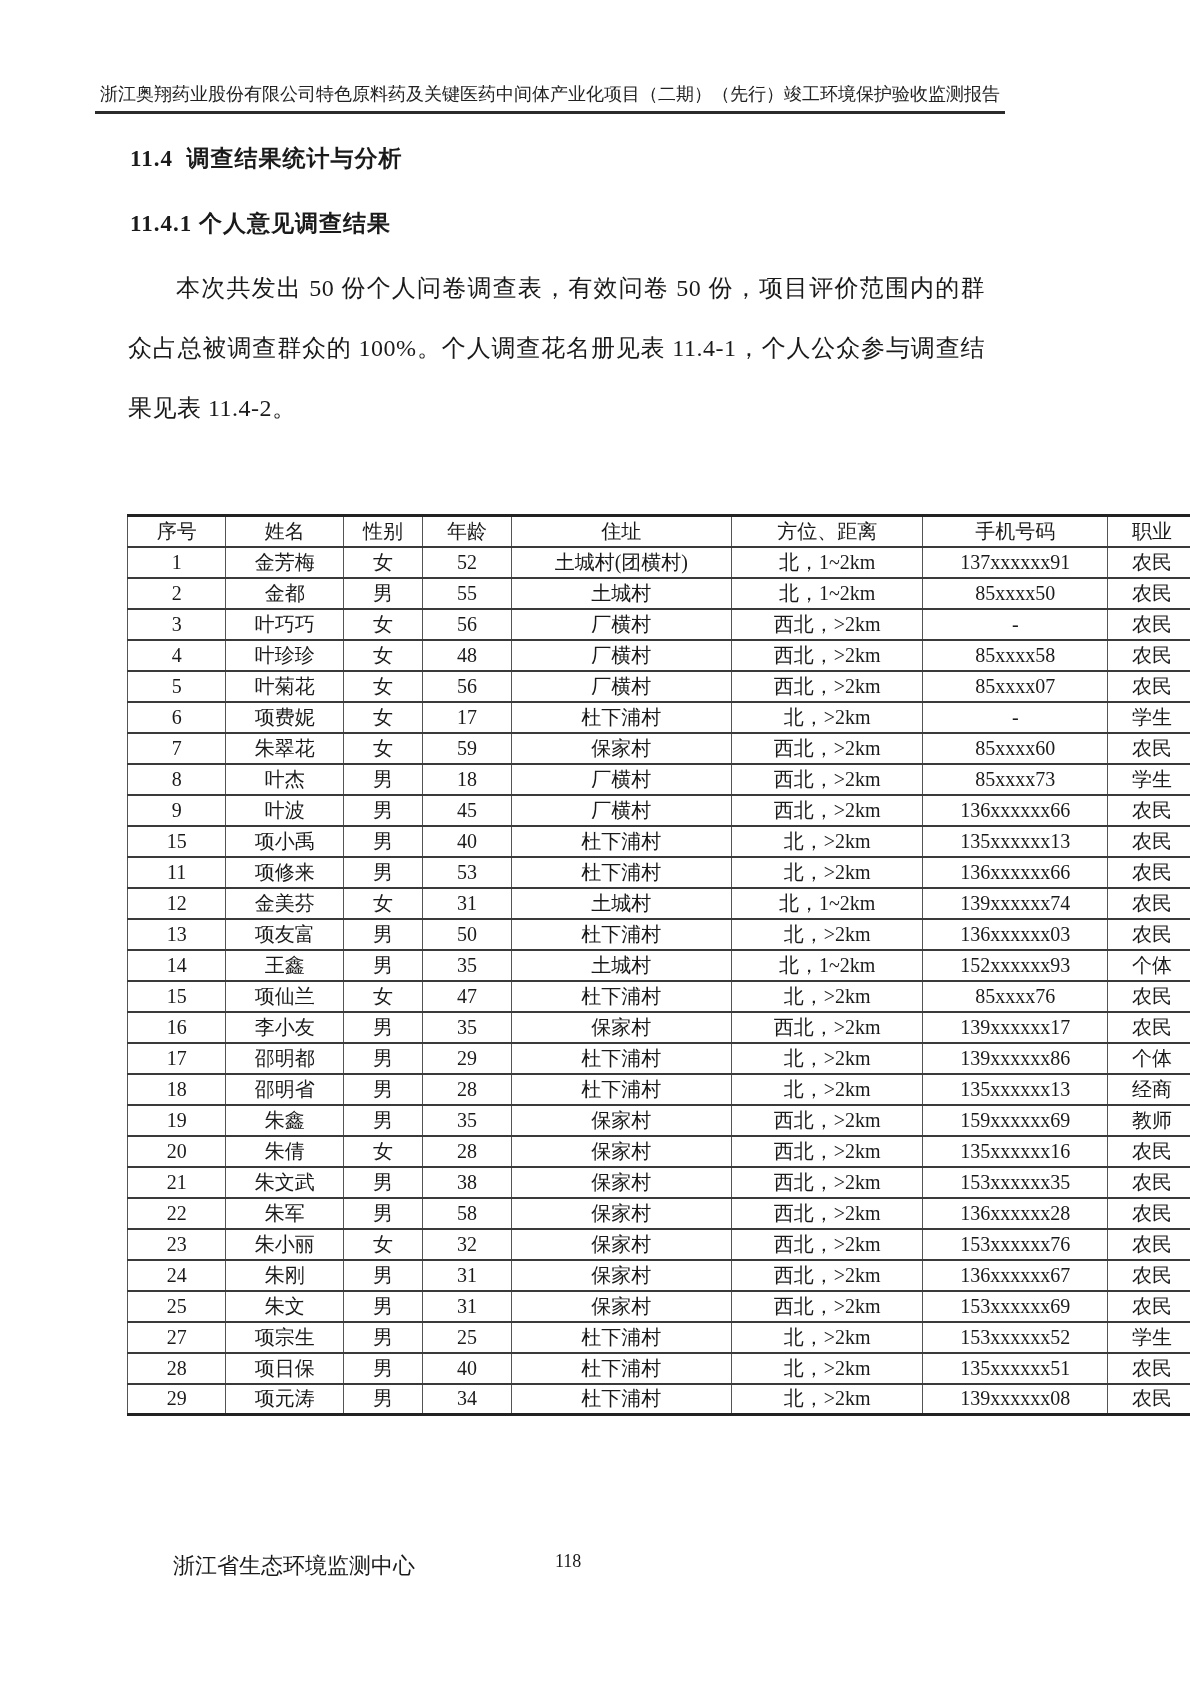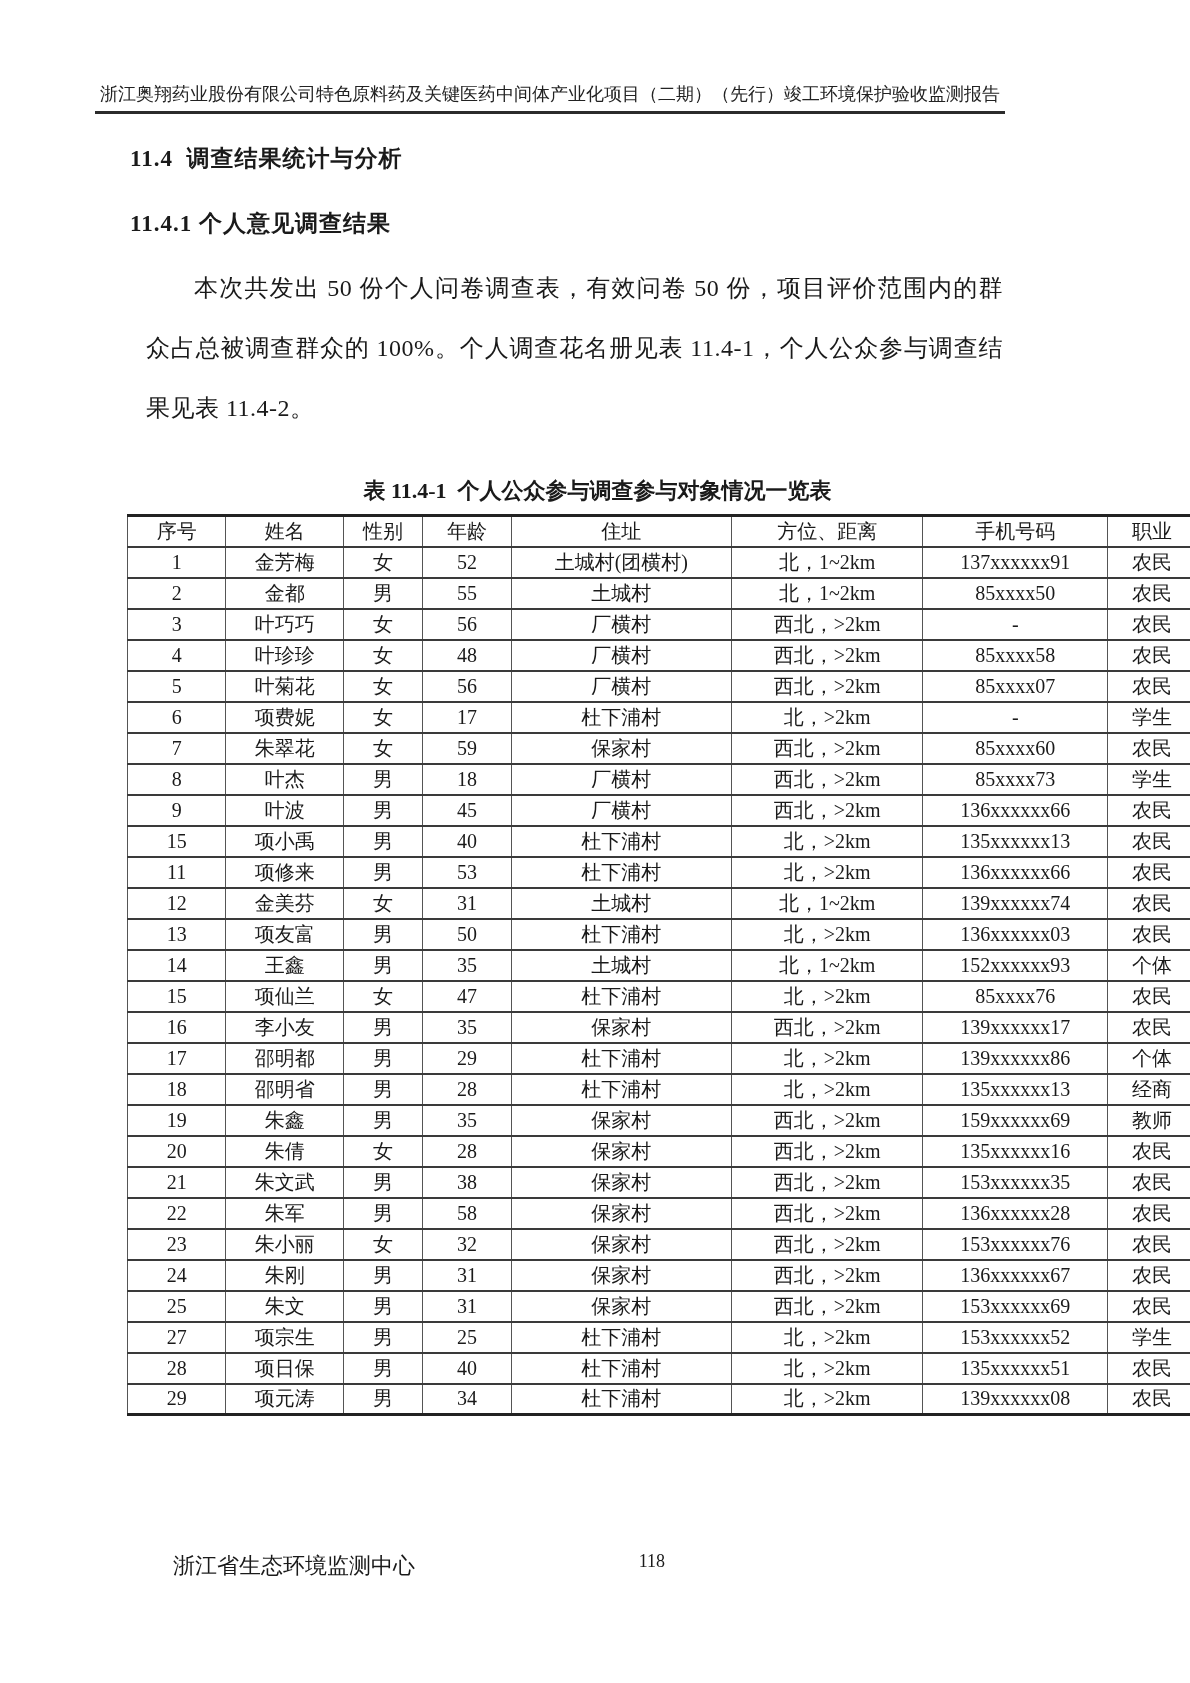--- a/index.html
+++ b/index.html
@@ -26,21 +26,21 @@
     position:absolute; top:143px; left:130px;
     font-size:23px; font-weight:bold; white-space:pre-wrap;
     letter-spacing:1px;
   }
   .h2 {
     position:absolute; top:208px; left:130px;
     font-size:23px; font-weight:bold; white-space:pre-wrap;
     letter-spacing:1px;
   }
   .body-paragraph {
-    position:absolute; top:258px; left:146px; width:857px;
+    position:absolute; top:258px; left:128px; width:857px;
     font-size:24px; line-height:60px;
     text-align:justify; text-justify:inter-ideograph;
     text-indent:2em;
     letter-spacing:0.5px;
   }
   .table-caption {
     position:absolute; top:476px; left:125px; width:945px;
     text-align:center;
     font-size:22px; font-weight:bold; white-space:pre-wrap;
   }
@@ -62,40 +62,39 @@
     font-weight:normal;
     padding:0 2px;
     overflow:hidden; white-space:nowrap;
   }
   .footer-org {
     position:absolute; top:1551px; left:173px;
     font-size:22px;
   }
   .footer-page {
     position:absolute; top:1551px; left:555px; width:110px;
-    text-align:right;
+    text-align:left;
     font-size:18px;
   }
 </style>
 </head>
 <body>
 
 <div class="page">
 
   <header class="doc-header">
     <span>浙江奥翔药业股份有限公司特色原料药及关键医药中间体产业化项目（二期）（先行）竣工环境保护验收监测报告</span>
   </header>
 
   <div class="h1">11.4  调查结果统计与分析</div>
 
   <div class="h2">11.4.1 个人意见调查结果</div>
 
   <p class="body-paragraph">本次共发出 50 份个人问卷调查表，有效问卷 50 份，项目评价范围内的群众占总被调查群众的 100%。个人调查花名册见表 11.4-1，个人公众参与调查结果见表 11.4-2。</p>
 
-  <div class="table-caption">表 11.4-1  个人公众参与调查参与对象情况一览表</div>
 
   <table class="survey">
     <colgroup>
       <col style="width:9.2%">
       <col style="width:11.0%">
       <col style="width:7.4%">
       <col style="width:8.3%">
       <col style="width:20.6%">
       <col style="width:17.9%">
       <col style="width:17.3%">

